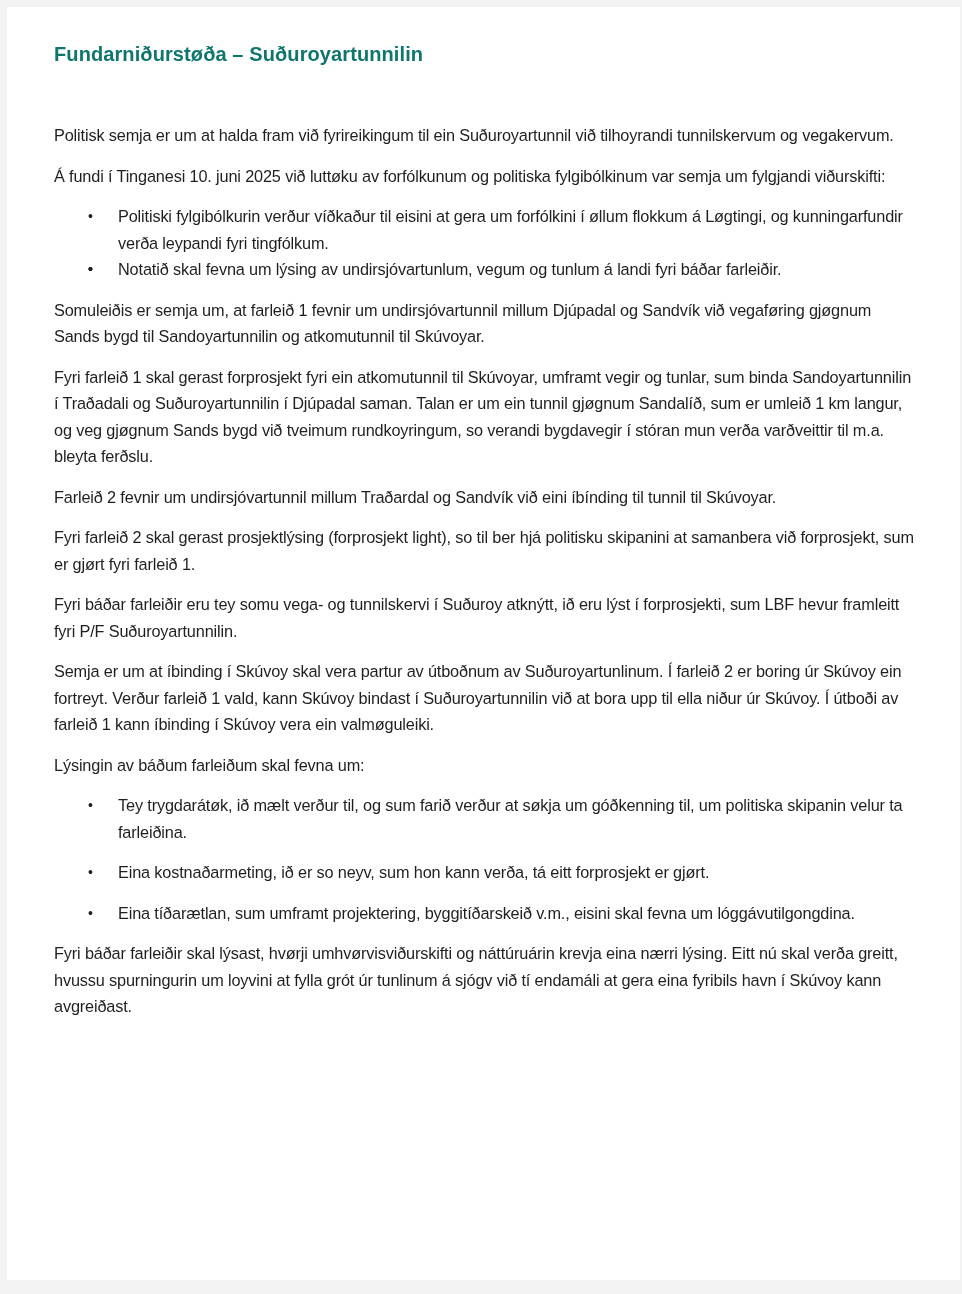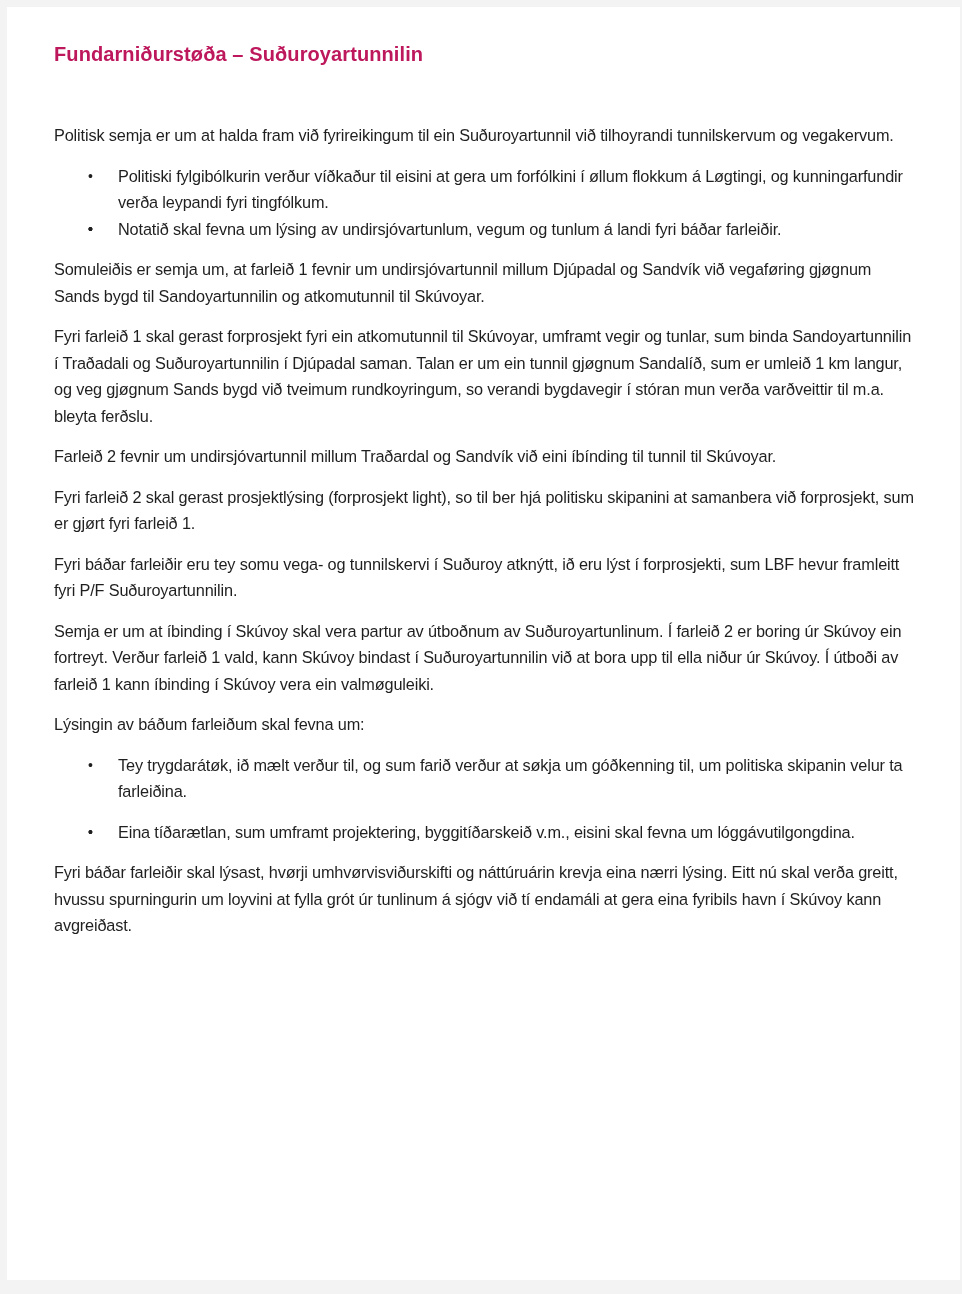--- a/index.html
+++ b/index.html
@@ -23,21 +23,21 @@
       height: 1273px;
       background: #ffffff;
       box-sizing: border-box;
       padding: 36px 30px 0 47px;
     }
     .title {
       font-size: 20px;
       font-weight: bold;
       margin: 0 0 56px 0;
       letter-spacing: 0.1px;
-      color: #be185d;
+      color: #0f766e;
     }
     p {
       font-size: 16.3px;
       line-height: 26.5px;
       margin: 0 12px 14px 0;
       letter-spacing: -0.15px;
     }
     ul {
       margin: 0 0 14px 0;
       padding: 0 0 0 64px;
@@ -60,20 +60,21 @@
     ul.spaced li:last-child { margin-bottom: 0; }
     b { font-weight: normal; }
   </style>
 </head>
 <body>
 
 <div class="page">
   <div class="title">Fundarniðurstøða – Suðuroyartunnilin</div>
 
   <p>Politisk semja er um at halda fram við fyrireikingum til ein Suðuroyartunnil við tilhoyrandi tunnilskervum og vegakervum.</p>
+  <p>Á fundi í Tinganesi 10. juni 2025 við luttøku av forfólkunum og politiska fylgibólkinum var semja um fylgjandi viðurskifti:</p>
 
   <ul>
     <li><span class="bullet">•</span><span>Politiski fylgibólkurin verður víðkaður til eisini at gera um forfólkini í øllum flokkum á Løgtingi, og kunningarfundir verða leypandi fyri tingfólkum.</span></li>
     <li><span class="bullet">•</span></li>
     <li><span class="bullet">•</span></li>
     <li><span class="bullet">•</span><span>Notatið skal fevna um lýsing av undirsjóvartunlum, vegum og tunlum á landi fyri báðar farleiðir.</span></li>
   </ul>
 
   <p><span>Somuleiðis er semja um, at </span><b>farleið 1</b><span> fevnir um undirsjóvartunnil millum Djúpadal og Sandvík við vegaføring gjøgnum Sands bygd til Sandoyartunnilin og atkomutunnil til Skúvoyar.</span></p>
 
@@ -81,18 +82,18 @@
 
   <p><b>Farleið 2</b><span> fevnir um undirsjóvartunnil millum Traðardal og Sandvík við eini íbínding til tunnil til Skúvoyar.</span></p>
 
   <p>Fyri farleið 2 skal gerast prosjektlýsing (forprosjekt light), so til ber hjá politisku skipanini at samanbera við forprosjekt, sum er gjørt fyri farleið 1.</p>
   <p>Fyri báðar farleiðir eru tey somu vega- og tunnilskervi í Suðuroy atknýtt, ið eru lýst í forprosjekti, sum LBF hevur framleitt fyri P/F Suðuroyartunnilin.</p>
   <p>Semja er um at íbinding í Skúvoy skal vera partur av útboðnum av Suðuroyartunlinum. Í farleið 2 er boring úr Skúvoy ein fortreyt. Verður farleið 1 vald, kann Skúvoy bindast í Suðuroyartunnilin við at bora upp til ella niður úr Skúvoy. Í útboði av farleið 1 kann íbinding í Skúvoy vera ein valmøguleiki.</p>
   <p>Lýsingin av báðum farleiðum skal fevna um:</p>
 
   <ul class="spaced">
     <li><span class="bullet">•</span><span>Tey trygdarátøk, ið mælt verður til, og sum farið verður at søkja um góðkenning til, um politiska skipanin velur ta farleiðina.</span></li>
-    <li><span class="bullet">•</span></li>
+    <li><span class="bullet">•</span><span>Eina kostnaðarmeting, ið er so neyv, sum hon kann verða, tá eitt forprosjekt er gjørt.</span></li>
     <li><span class="bullet">•</span><span>Eina tíðarætlan, sum umframt projektering, byggitíðarskeið v.m., eisini skal fevna um lóggávutilgongdina.</span></li>
   </ul>
 
   <p>Fyri báðar farleiðir skal lýsast, hvørji umhvørvisviðurskifti og náttúruárin krevja eina nærri lýsing. Eitt nú skal verða greitt, hvussu spurningurin um loyvini at fylla grót úr tunlinum á sjógv við tí endamáli at gera eina fyribils havn í Skúvoy kann avgreiðast.</p>
 </div>
 
 </body></html>

